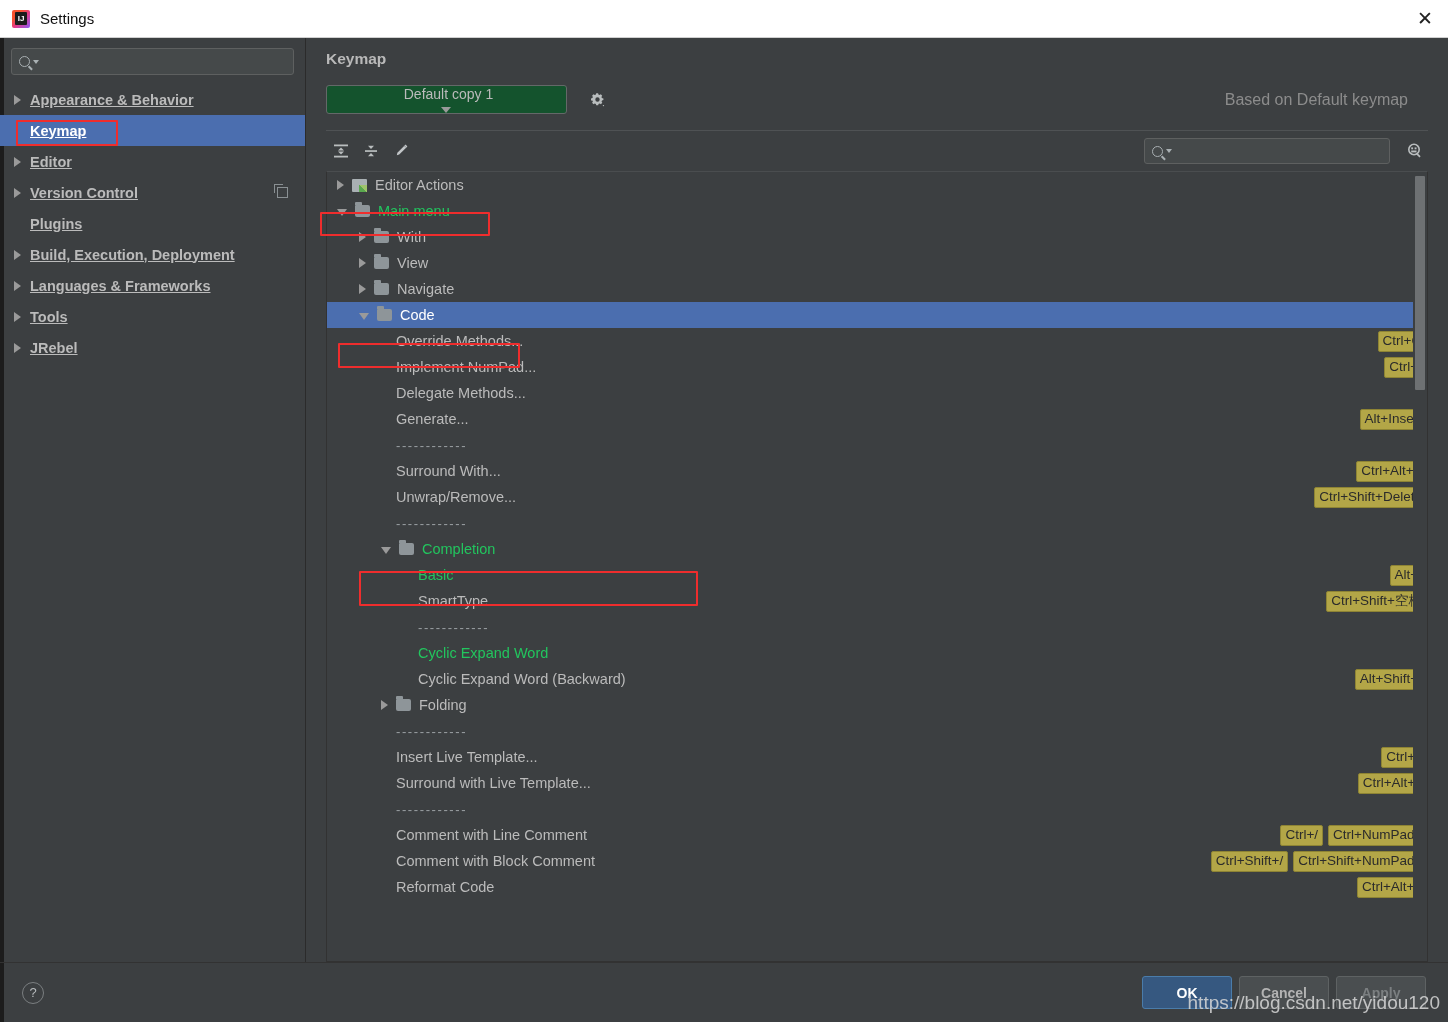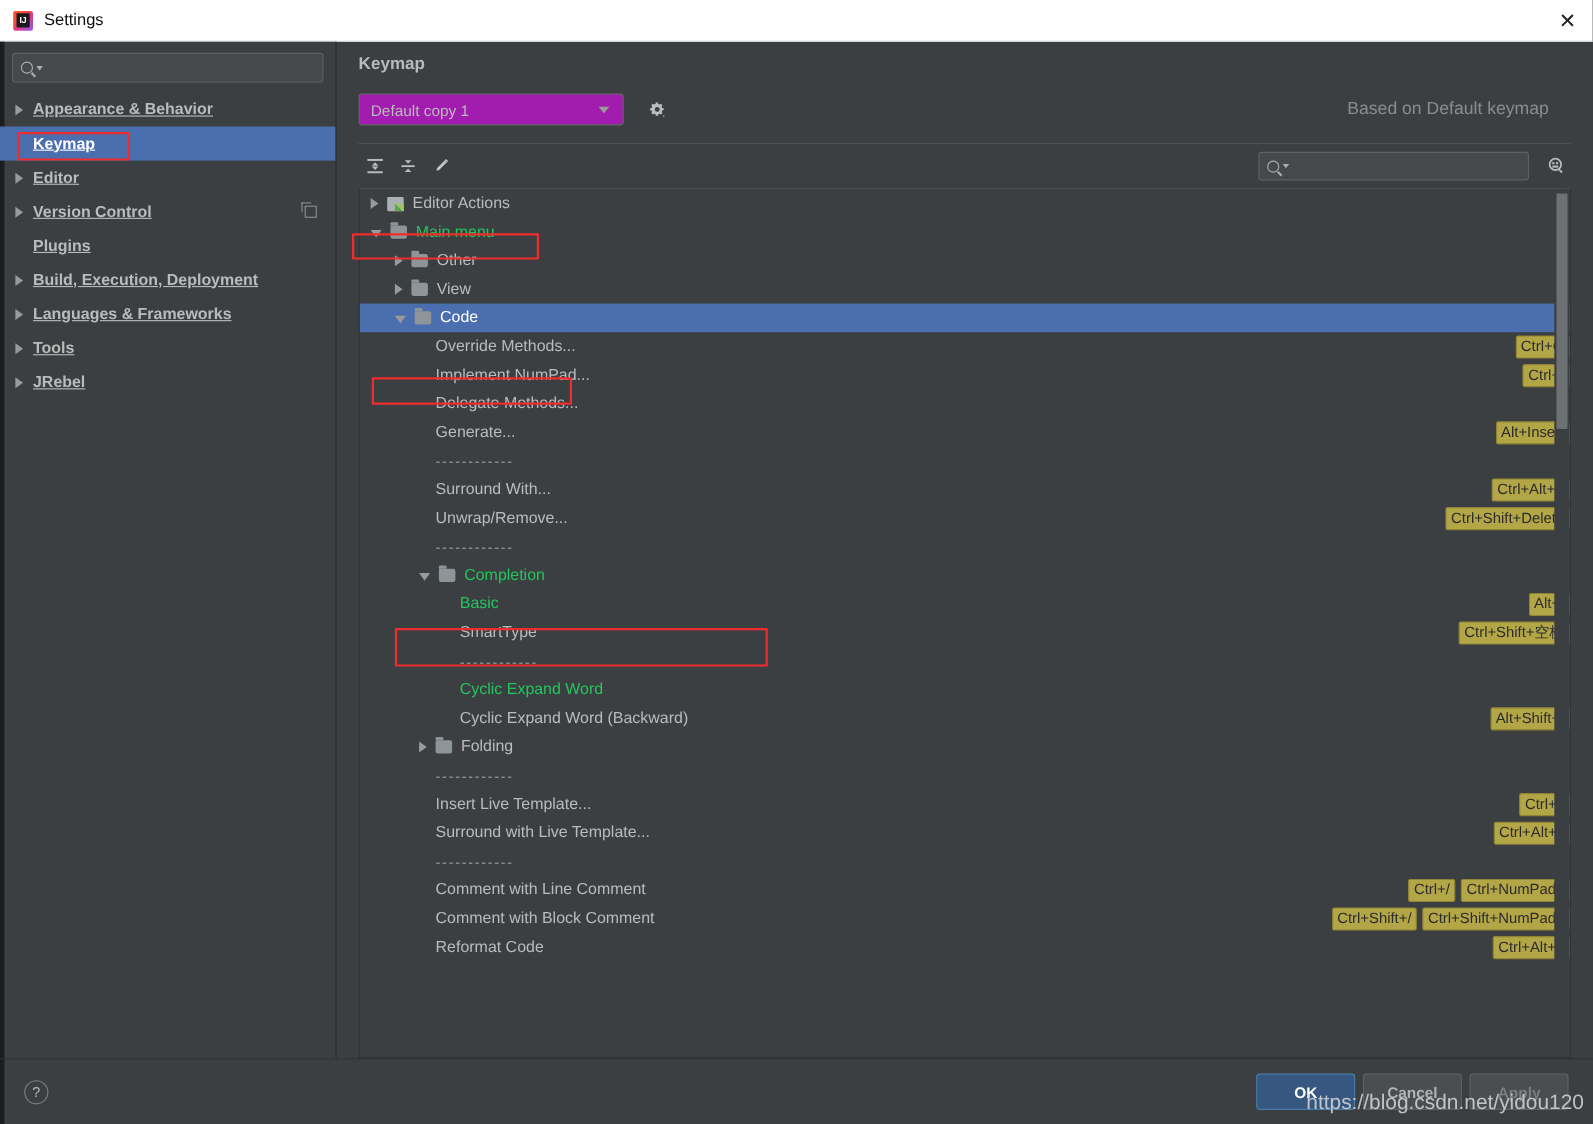--- a/index.html
+++ b/index.html
@@ -108,23 +108,23 @@
 
   
   .main { flex: 1; display: flex; flex-direction: column; min-width: 0; position: relative; }
   .main-head { padding: 12px 20px 0 20px; }
   .page-title { font-size: 15.5px; font-weight: bold; color: #b9b9b9; }
 
   .keymap-row {
     display: flex; align-items: center; margin-top: 17px; position: relative;
   }
   .combo {
-    width: 241px; height: 29px; background: #a21caf;
+    width: 241px; height: 29px; background: #14532d;
     border: 1px solid #646868; border-radius: 3px;
-    display: flex; align-items: center; padding: 0 6px 0 10px;
+    display: flex; align-items: center; padding: 0 6px 0 10px; flex-direction: column;
   }
   .combo-text { flex: 1; font-size: 14px; color: #bbbbbb; }
   .combo-arrow {
     width: 0; height: 0; margin-right: 6px;
     border-left: 5.5px solid transparent; border-right: 5.5px solid transparent;
     border-top: 6px solid #9a9a9a;
   }
   .gear {
     margin-left: 22px; width: 17px; height: 17px; position: relative; cursor: pointer;
   }
@@ -381,27 +381,33 @@
             <div class="krow">
               <span style="display: inline-block; flex: 0 0 auto; width: 10px;"></span>
               <span class="arrow open"></span>
               <span class="folder"></span>
               <span class="lbl-mod">Main menu</span>
             </div>
             <div class="krow">
               <span style="display: inline-block; flex: 0 0 auto; width: 32px;"></span>
               <span class="arrow "></span>
               <span class="folder"></span>
-              <span class="">Other</span>
+              <span class="">With</span>
             </div>
             <div class="krow">
               <span style="display: inline-block; flex: 0 0 auto; width: 32px;"></span>
               <span class="arrow "></span>
               <span class="folder"></span>
               <span class="">View</span>
+            </div>
+            <div class="krow">
+              <span style="display: inline-block; flex: 0 0 auto; width: 32px;"></span>
+              <span class="arrow "></span>
+              <span class="folder"></span>
+              <span class="">Navigate</span>
             </div>
             <div class="krow selected">
               <span style="display: inline-block; flex: 0 0 auto; width: 32px;"></span>
               <span class="arrow open"></span>
               <span class="folder"></span>
               <span class="">Code</span>
             </div>
             <div class="krow">
               <span style="display: inline-block; flex: 0 0 auto; width: 54px;"></span>
               <span class="arrow none"></span>

